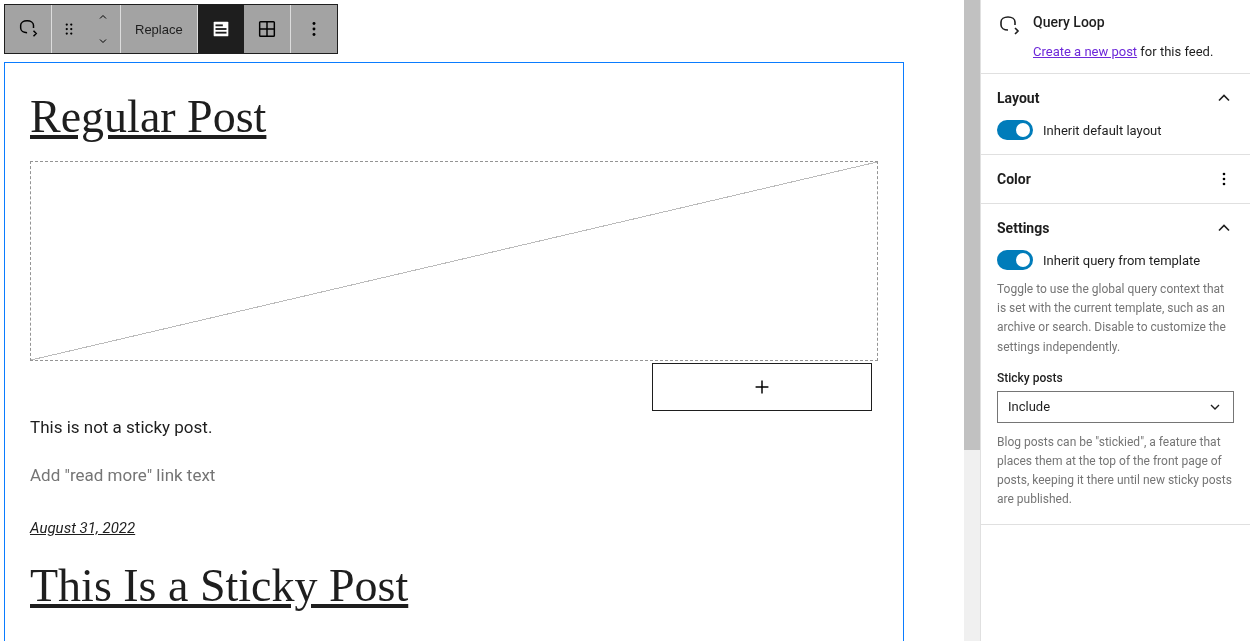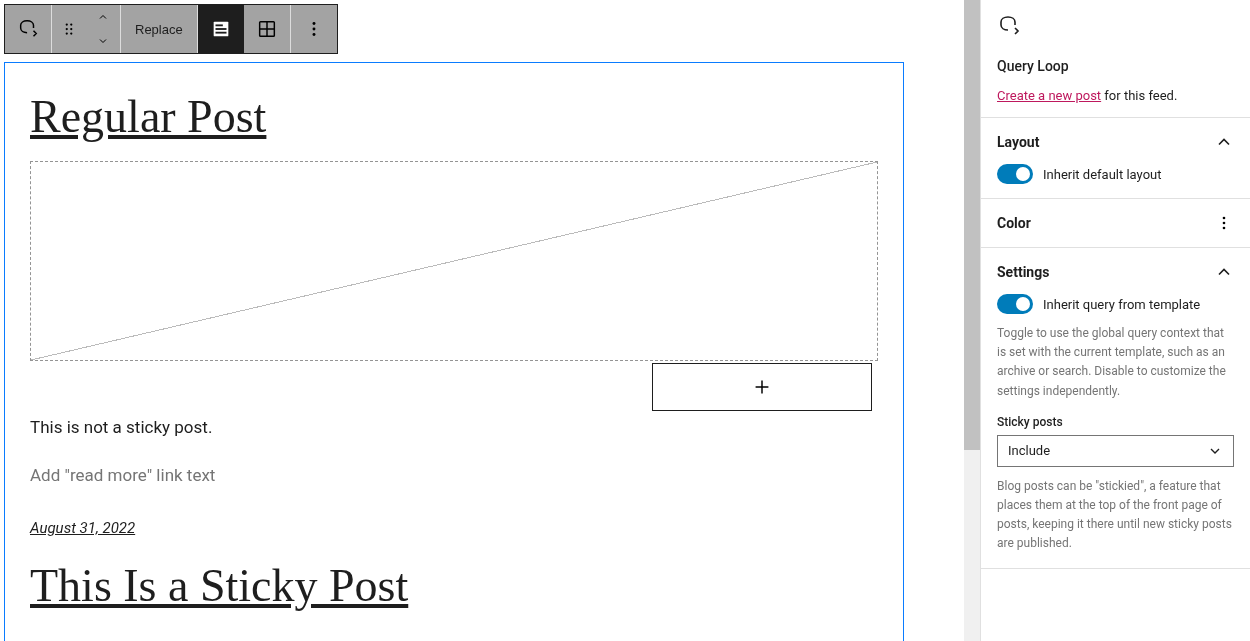--- a/index.html
+++ b/index.html
@@ -25,25 +25,25 @@
   .post-date { font-size: 15px; font-style: italic; text-decoration: underline; margin-top: 34px; }
   .post-title-2 { font-family: "Times New Roman", Georgia, serif; font-weight: 400; font-size: 46px; text-decoration: underline; margin-top: 24px; line-height: 1.1; }
 
   .scroll-track { width: 16px; background: #f0f0f0; position: relative; }
   .scroll-thumb { position: absolute; top: 0; left: 0; width: 16px; height: 450px; background: #c1c1c1; }
 
   .sidebar { width: 270px; border-left: 1px solid #e0e0e0; padding: 0; display:flex; flex-direction:column; }
   .panel { border-bottom: 1px solid #e0e0e0; padding: 14px 16px; }
   .panel-head { display: flex; align-items: center; justify-content: space-between; cursor: pointer; }
   .panel-title { font-size: 14px; font-weight: 700; }
-  .block-header { display: flex; gap: 20px; flex-direction: column; }
+  .block-header { display: flex; gap: 12px; }
   .block-header .info { flex: 1; }
   .block-name { font-weight: 500; font-size: 14px; margin-bottom: 6px; }
   .block-desc { font-size: 13px; color: #1e1e1e; line-height: 1.5; }
-  .link-text { color: #be185d; text-decoration: underline; cursor: pointer; font-size: 13px; }
+  .link-text { color: #6d28d9; text-decoration: underline; cursor: pointer; font-size: 13px; }
   .feed-text { font-size: 13px; margin-top: 14px; }
   .toggle-row { display: flex; align-items: center; gap: 10px; margin-top: 12px; }
   .toggle { width: 36px; height: 20px; border-radius: 10px; background: #007cba; position: relative; cursor: pointer; flex-shrink: 0; }
   .toggle::after { content: ""; position: absolute; width: 14px; height: 14px; background: #fff; border-radius: 50%; top: 3px; right: 3px; }
   .toggle-label { font-size: 13px; }
   .help-text { font-size: 12px; color: #757575; line-height: 1.6; margin-top: 10px; }
   .field-label { font-size: 12px; font-weight: 500; margin-top: 14px; margin-bottom: 6px; }
   .select { width: 100%; border: 1px solid #757575; padding: 7px 10px; font-size: 13px; background: #fff; display: flex; justify-content: space-between; align-items: center; cursor: pointer; }
   .color-row { display:flex; align-items:center; justify-content:space-between; }
 </style>

